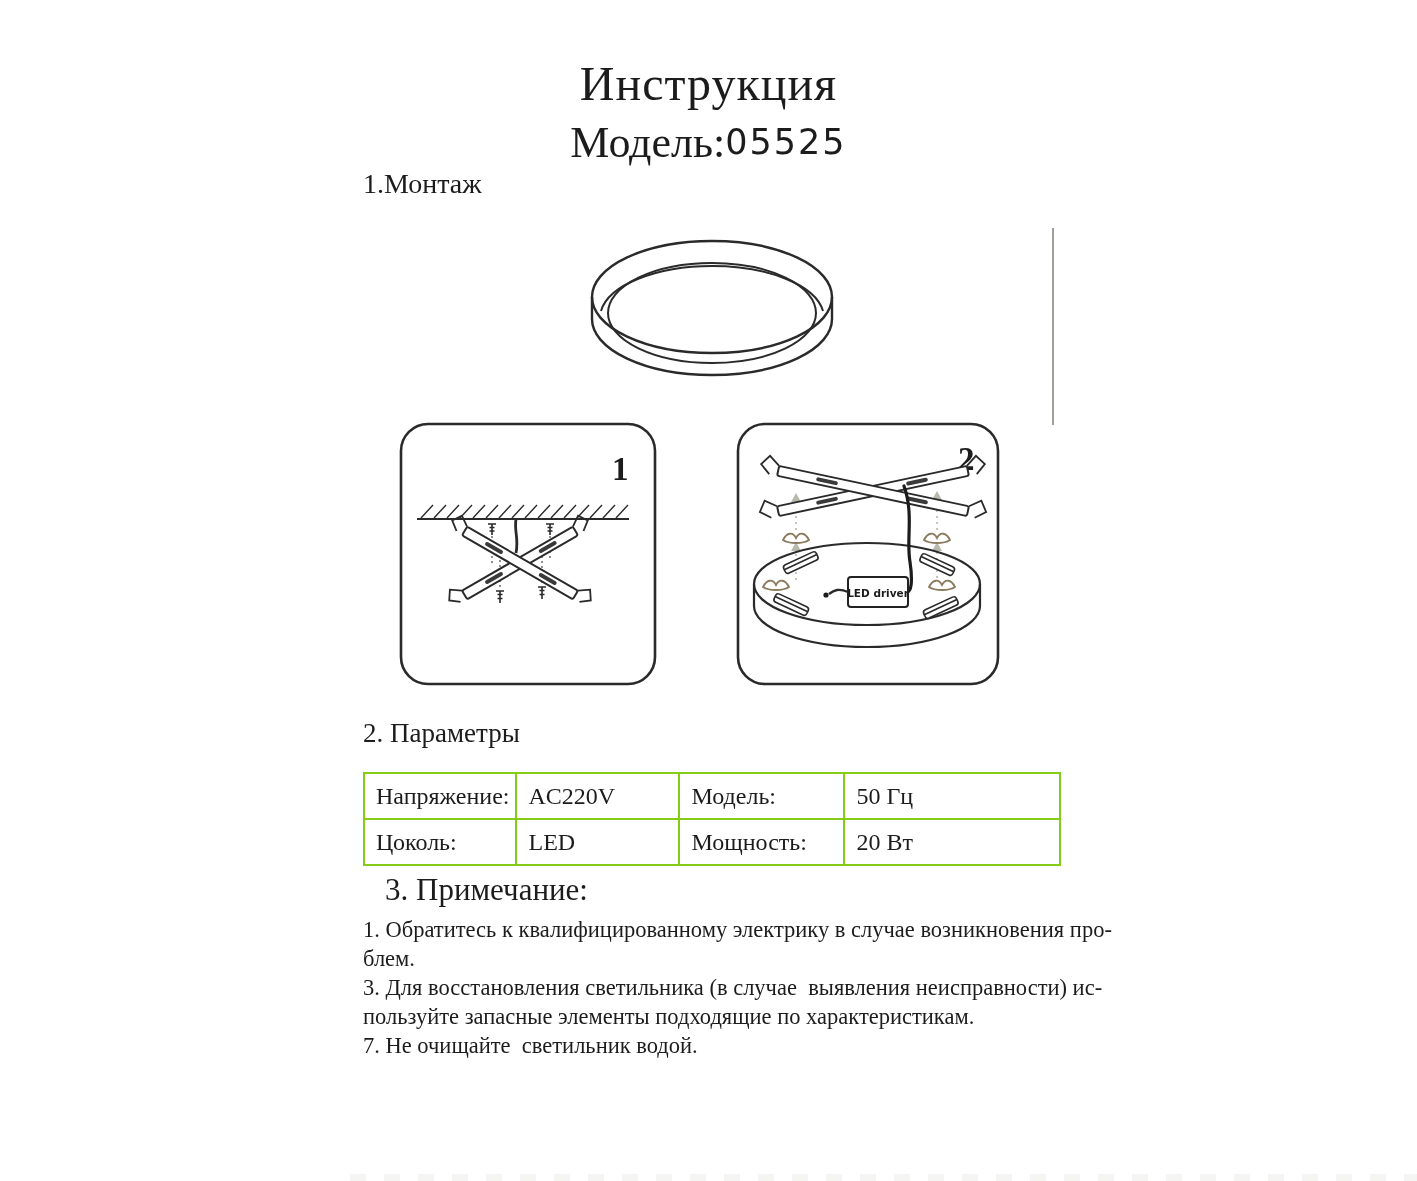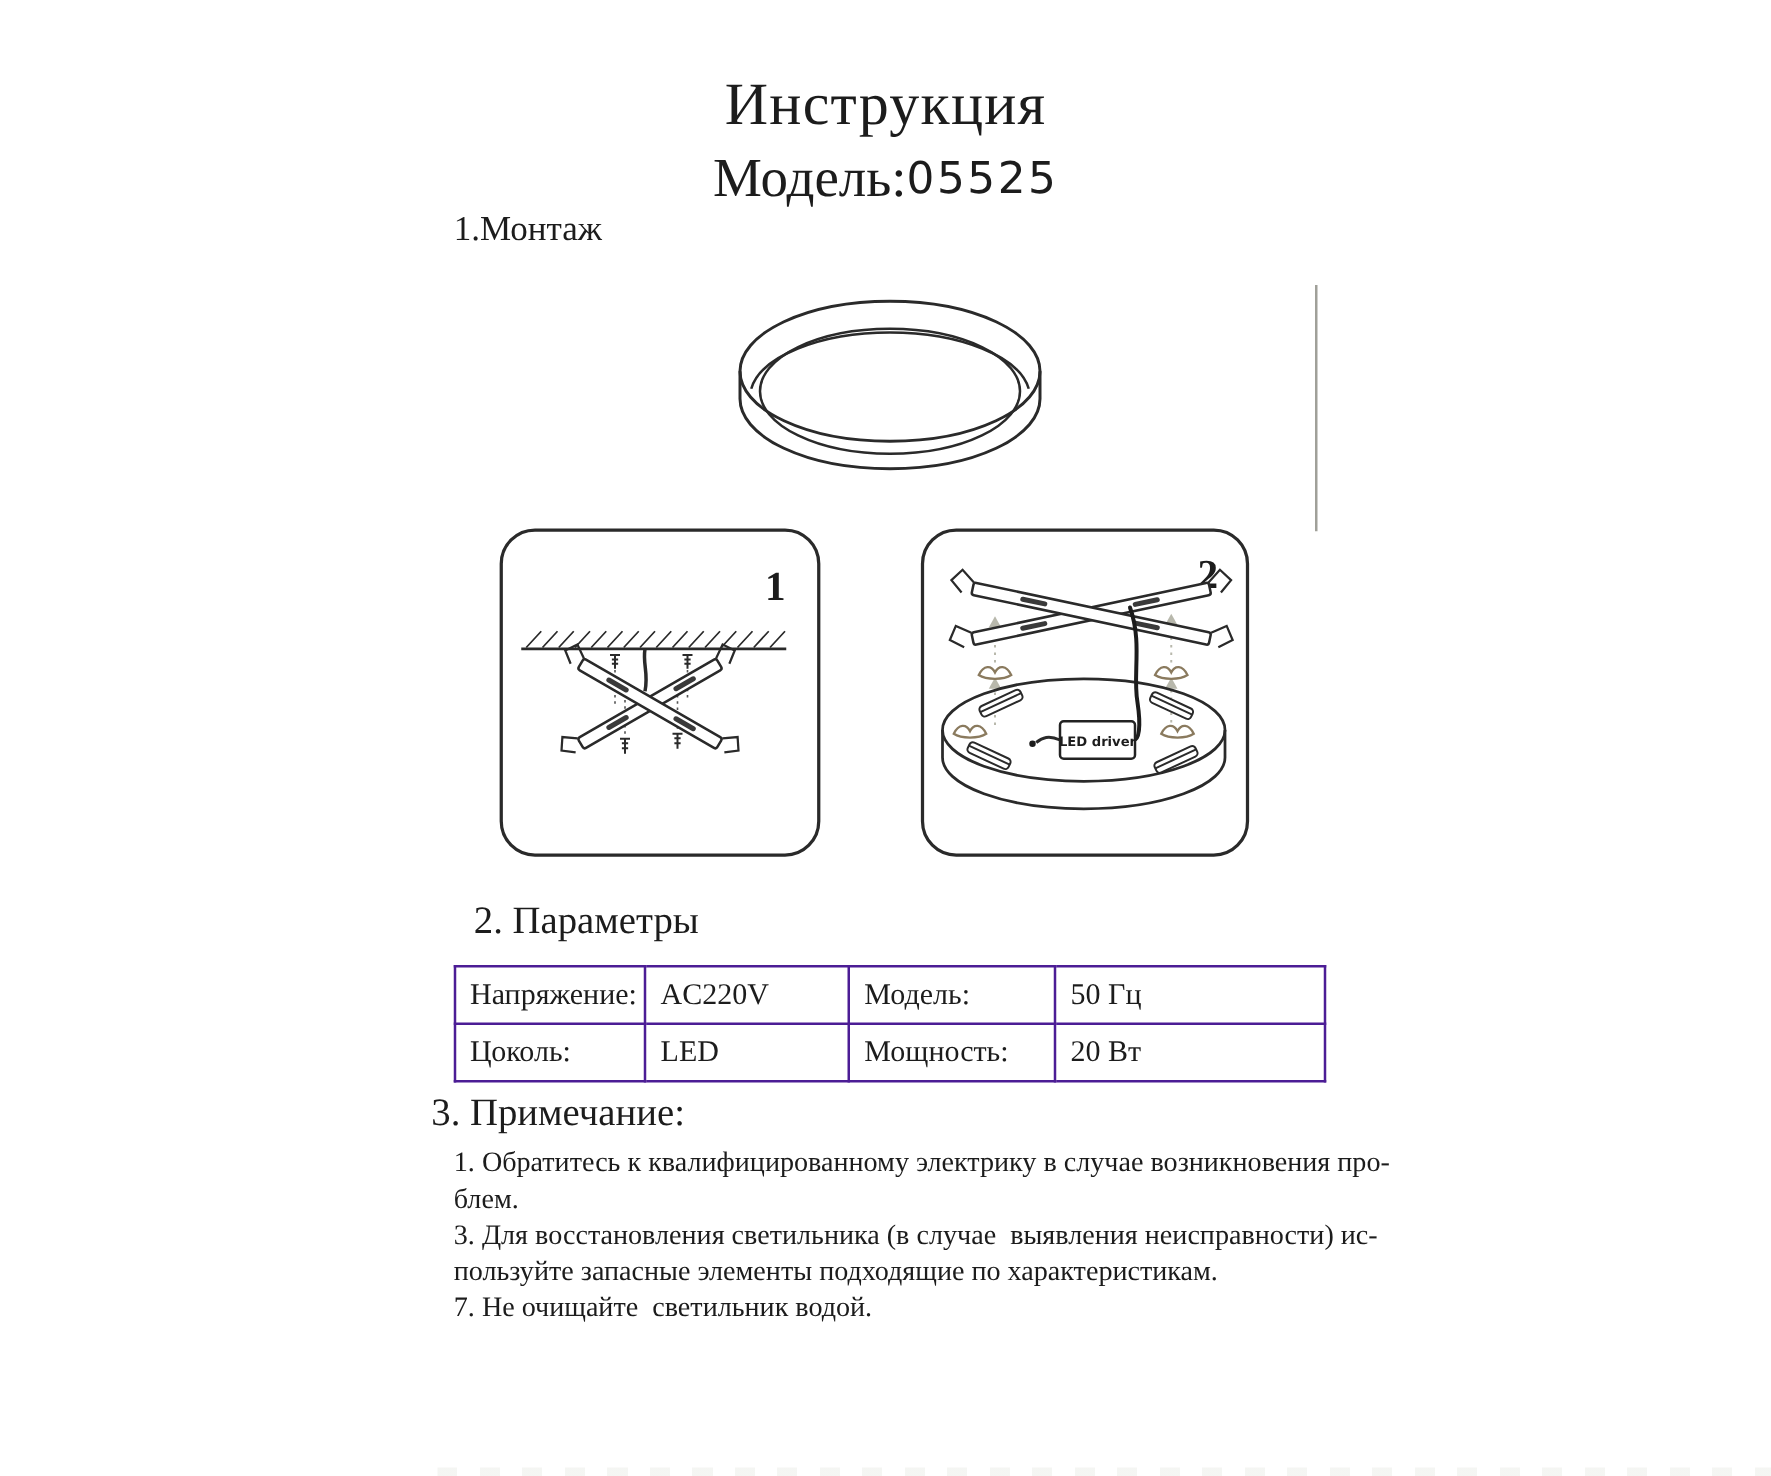--- a/index.html
+++ b/index.html
@@ -23,30 +23,30 @@
     text-align:center;
     font-size:44px;
   }
   .model-number{
     font-family:"DejaVu Sans", sans-serif;
     font-size:35px;
     letter-spacing:2px;
     position:relative;top:-3px;
   }
   .h-montage{left:363px;top:168px;font-size:28px;}
-  .h-params{left:363px;top:718px;font-size:31px;margin-left:16px;}
-  .h-notes{left:345px;top:872px;font-size:31px;}
+  .h-params{left:363px;top:718px;font-size:27px;}
+  .h-notes{left:385px;top:872px;font-size:31px;}
 
   .params-table{
     left:363px;top:772px;
     border-collapse:collapse;
     table-layout:fixed;
   }
   .params-table td{
-    border:2px solid #4c1d95;
+    border:2px solid #84cc16;
     height:44px;
     font-size:24px;
     padding:0 6px 0 11px;
     vertical-align:middle;
     white-space:nowrap;
     font-family:"Liberation Serif", serif;
   }
   .notes{left:363px;top:915px;}
   .note-line{
     font-size:22.5px;

